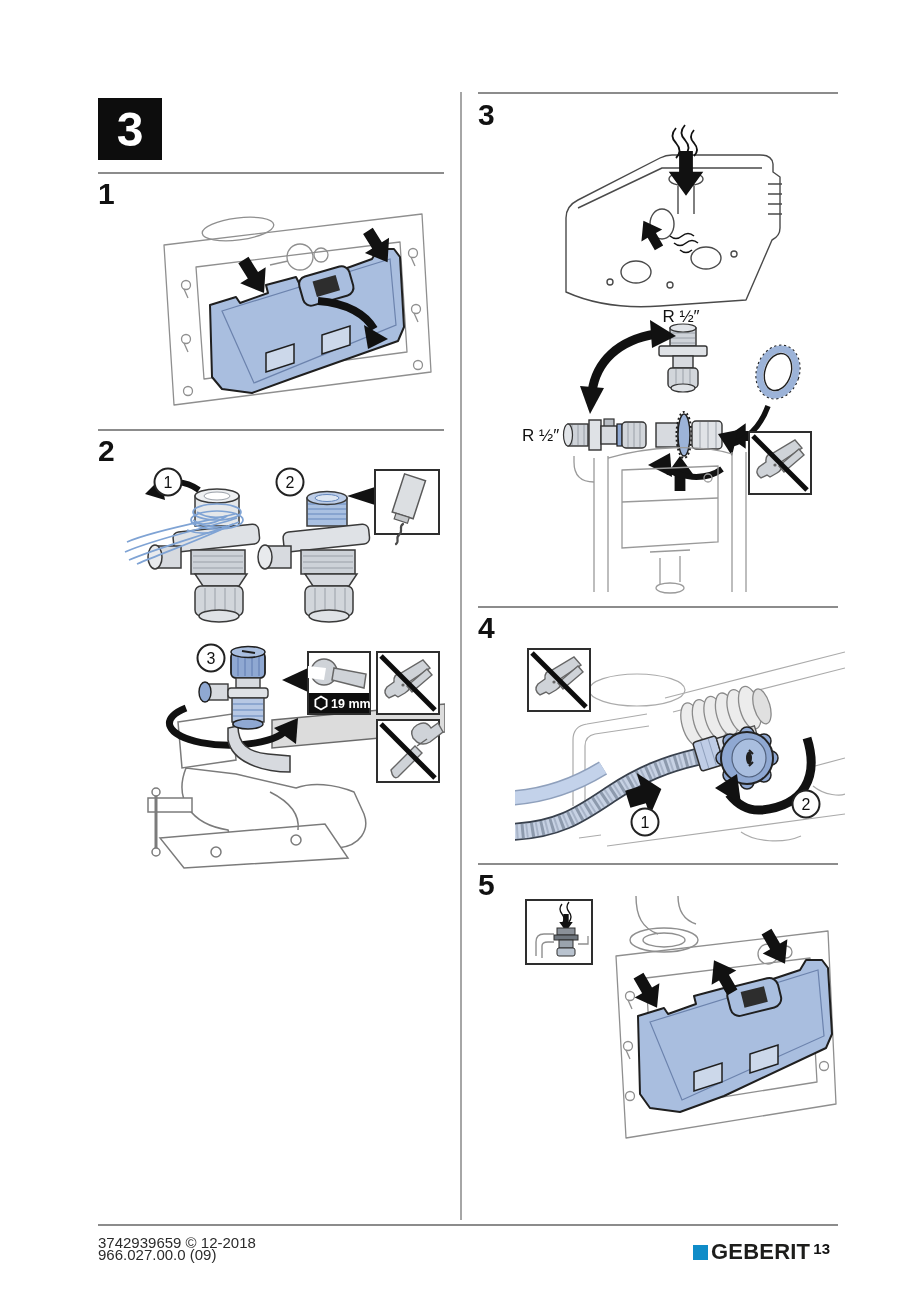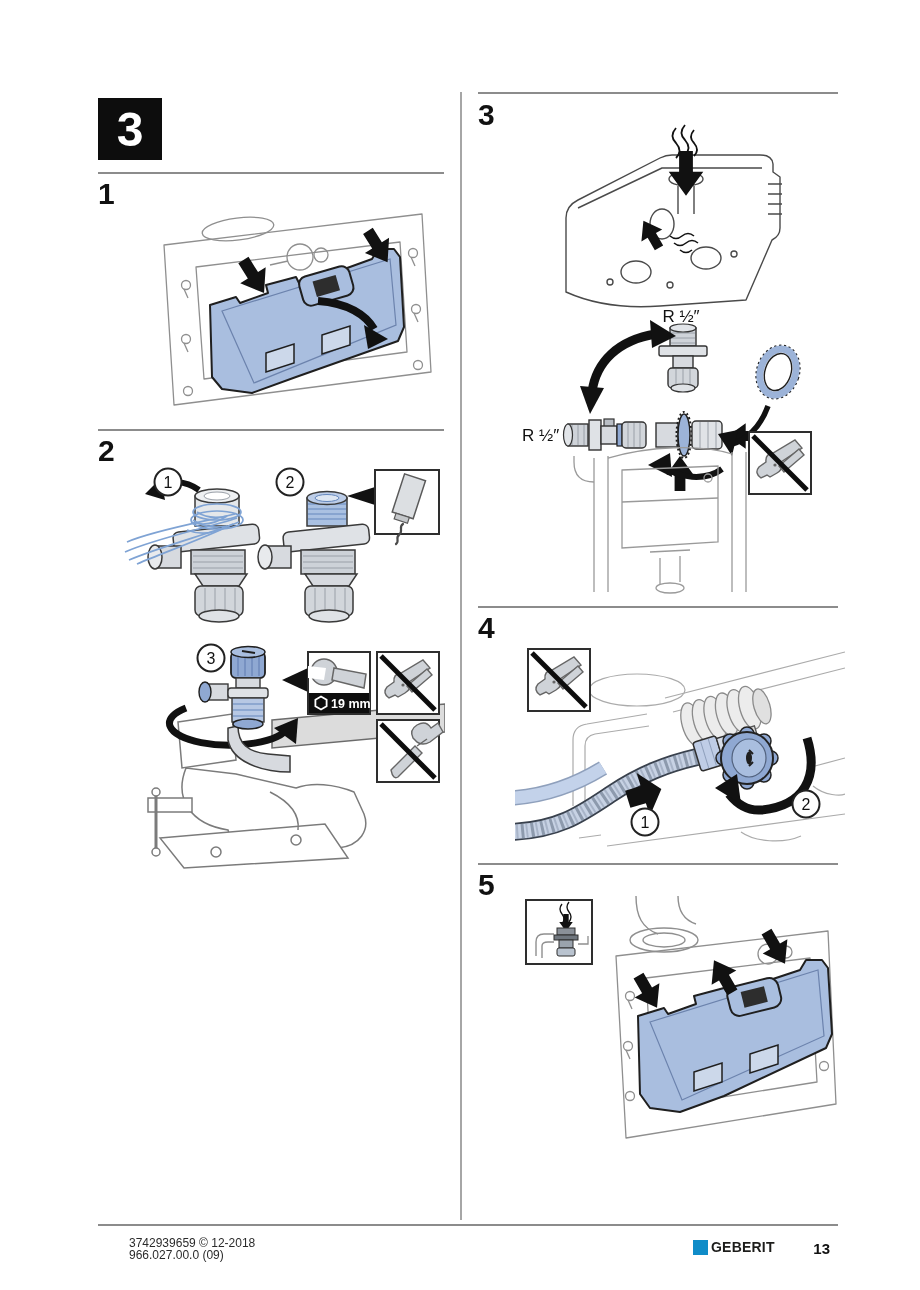--- a/index.html
+++ b/index.html
@@ -5,24 +5,24 @@
   html,body{margin:0;padding:0;background:#ffffff;}
   .page{position:relative;width:920px;height:1290px;background:#fff;overflow:hidden;
         font-family:"Liberation Sans",sans-serif;color:#111;}
   .abs{position:absolute;}
   .chapter-box{left:98px;top:98px;width:64px;height:62px;background:#0d0d0d;color:#fff;
         display:flex;align-items:center;justify-content:center;font-size:48px;font-weight:bold;}
   .rule{background:#8c8c8c;height:2px;}
   .step-num{font-size:30px;font-weight:bold;line-height:1;}
   .vdivider{width:2px;background:#a6a6a6;}
   .footer-line{background:#8c8c8c;height:2px;}
-  .footer-codes{font-size:12px;line-height:12px;color:#2b2b2b;margin-left:31px;}
+  .footer-codes{font-size:15px;line-height:12px;color:#2b2b2b;}
   .logo{display:flex;align-items:center;gap:3px;}
   .logo-square{width:15px;height:15px;}
-  .logo-text{font-size:14px;font-weight:800;letter-spacing:.2px;color:#1d1d1b;}
+  .logo-text{font-size:22px;font-weight:800;letter-spacing:.2px;color:#1d1d1b;}
   .page-num{font-size:15px;font-weight:bold;text-align:right;width:52px;}
   svg text{font-family:"Liberation Sans",sans-serif;}
   .callout-txt{font-size:16px;fill:#111;}
   .thread-lbl{font-size:17px;fill:#111;}
   .wrench-lbl{font-size:12.5px;font-weight:bold;fill:#fff;}
 </style>
 </head>
 <body>
 
 <div class="page">

